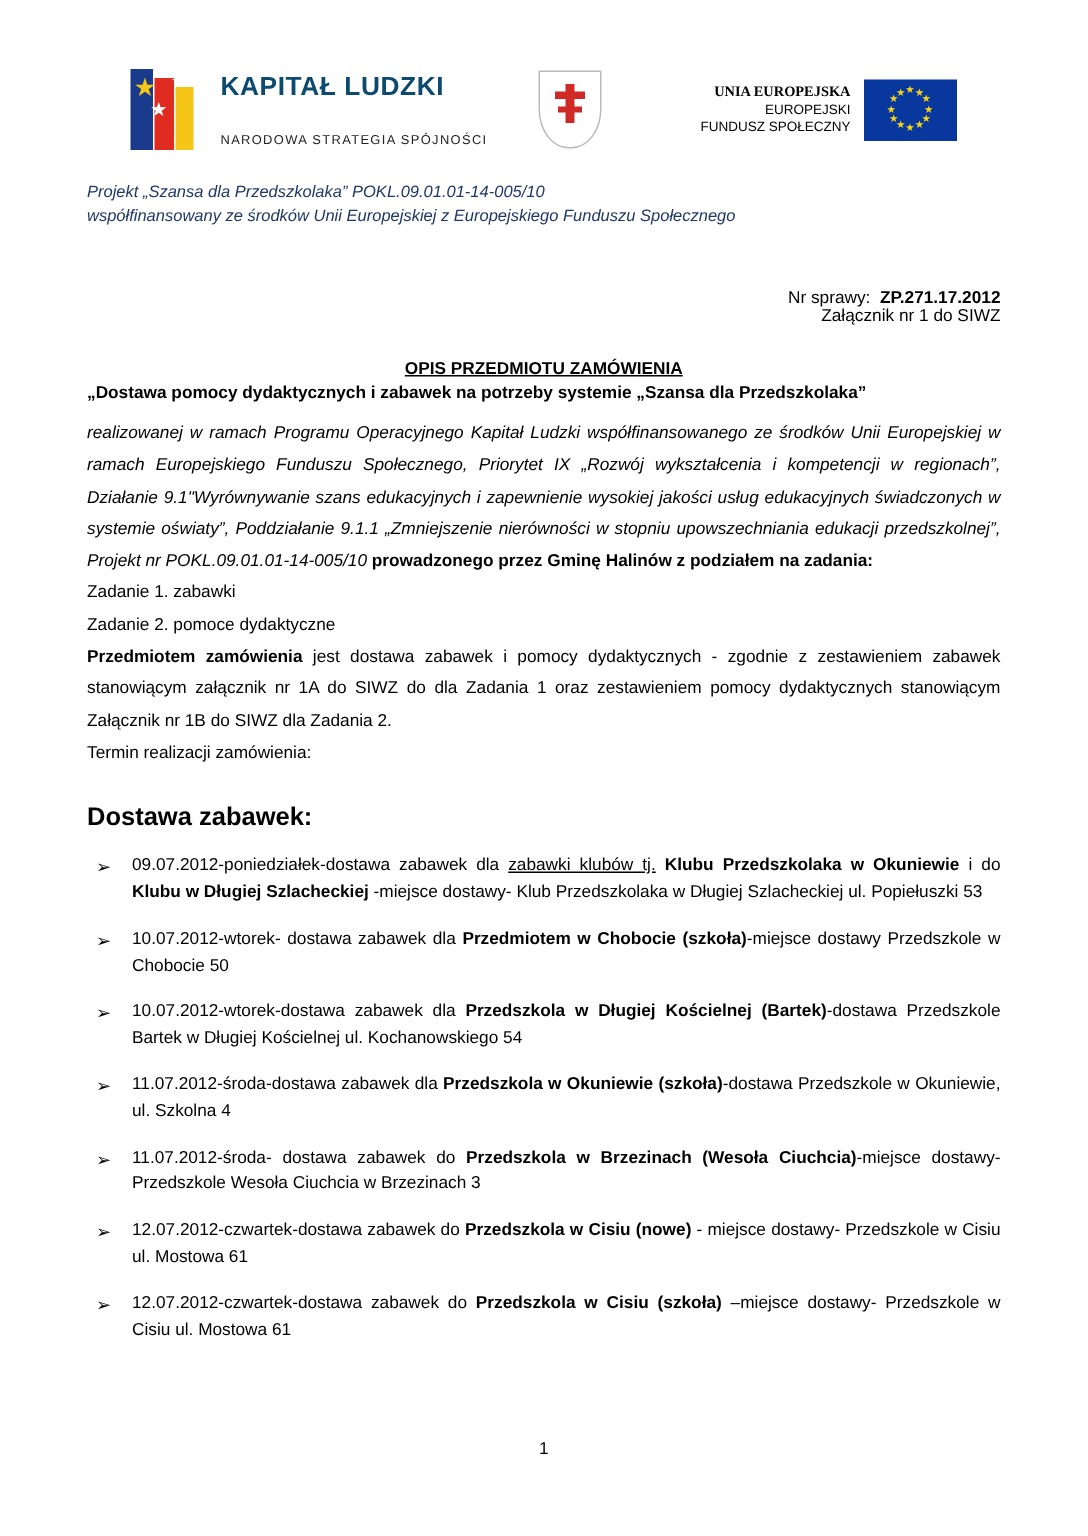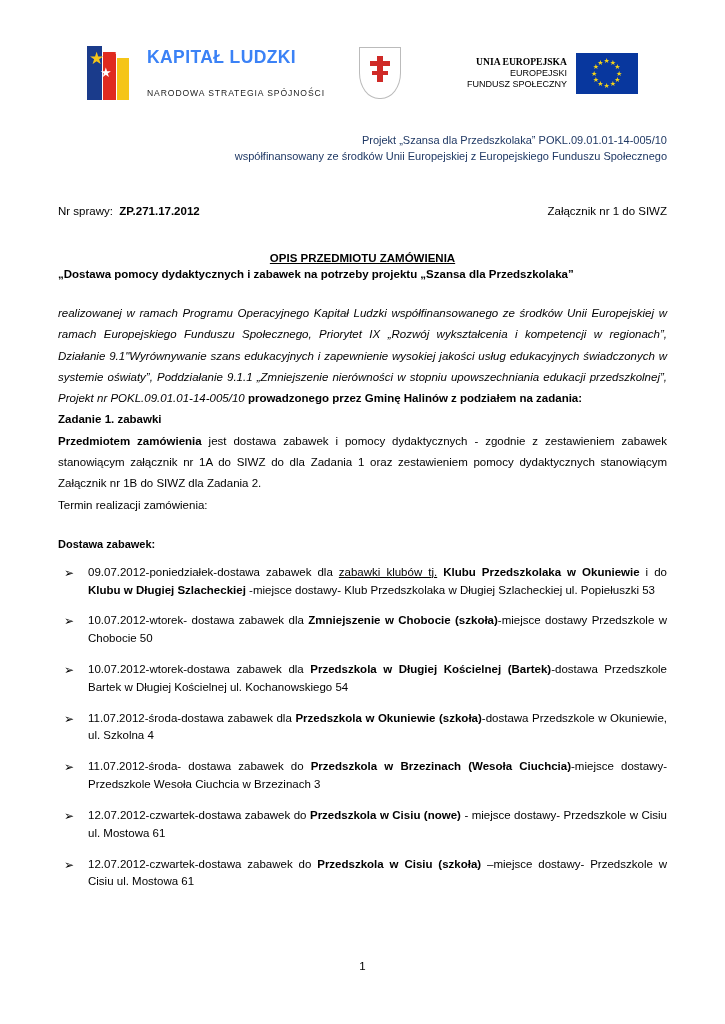--- a/index.html
+++ b/index.html
@@ -71,21 +71,21 @@
     font-size: 17px;
     line-height: 1;
   }
   .star.s1 { left: 2px; top: 4px; color: #f5c518; }
   .star.s2 { left: 13px; top: 20px; color: #ffffff; font-size: 13px;}
   .star.s3 { left: 27px; top: 2px; color: #ffffff; font-size: 12px;}
   .kl-text-main {
     font-size: 17.5px;
     font-weight: bold;
     letter-spacing: 0.4px;
-    color: #3b82f6;
+    color: #0c4a6e;
     line-height: 1.05;
   }
   .kl-text-sub {
     font-size: 8.6px;
     letter-spacing: 0.9px;
     color: #222;
     margin-top: 21px;
   }
 
   .coat {
@@ -148,66 +148,68 @@
   }
   .eu-flag .eustar {
     position: absolute;
     color: #f6d417;
     font-size: 7px;
     line-height: 1;
   }
 
   
   .project-caption {
-    text-align: right;
+    text-align: left;
     font-size: 11px;
     color: #1f3864;
     line-height: 1.45;
-    margin-top: 27px;
+    margin-top: 15px;
+    font-style: italic;
   }
 
   
   .meta-row {
     display: flex;
     justify-content: space-between;
-    align-items: flex-start;
+    align-items: flex-end;
     font-size: 11.5px;
     margin-top: 40px;
+    flex-direction: column;
   }
   .meta-left b { font-weight: bold; }
   .doc-title {
     text-align: center;
     font-size: 11.5px;
     font-weight: bold;
-    margin-top: 35px;
+    margin-top: 23px;
     text-decoration: underline;
   }
 
   p.para {
     font-size: 11.5px;
     line-height: 1.85;
     text-align: justify;
     margin: 0;
   }
   .p-intro { margin-top: 24px; }
   .bold { font-weight: bold; }
   .italic { font-style: italic; }
 
   .line-b {
     font-size: 11.5px;
-    font-weight: bold;
+    font-weight: normal;
     line-height: 1.85;
   }
 
   .p-subject { margin-top: 26px; }
   .p-term { margin-top: 2px; }
   .p-date { margin-top: 2px; }
 
   .delivery-head {
-    font-size: 11px;
+    font-size: 17px;
     font-weight: bold;
     margin-top: 22px;
   }
 
   ul.bullets {
     list-style: none;
     margin: 14px 0 0 0;
     padding: 0;
   }
   ul.bullets li {
@@ -296,46 +298,47 @@
     <div class="meta-left">
       <span>Nr sprawy:</span>
       &nbsp;<b>ZP.271.17.2012</b>
     </div>
     <div class="meta-right">Załącznik nr 1 do SIWZ</div>
   </div>
 
   <div class="doc-title">OPIS PRZEDMIOTU ZAMÓWIENIA</div>
 
   <p class="para p-intro">
-    <span class="bold">„Dostawa pomocy dydaktycznych i zabawek na potrzeby projektu „Szansa dla Przedszkolaka”</span>
+    <span class="bold">„Dostawa pomocy dydaktycznych i zabawek na potrzeby systemie „Szansa dla Przedszkolaka”</span>
   </p>
-  <p class="para" style="margin-top:18px;">
+  <p class="para" style="margin-top:6px;">
     <span class="italic">realizowanej w ramach Programu Operacyjnego Kapitał Ludzki współfinansowanego ze środków Unii Europejskiej w ramach Europejskiego Funduszu Społecznego, Priorytet IX „Rozwój wykształcenia i kompetencji w regionach”, Działanie 9.1"Wyrównywanie szans edukacyjnych i zapewnienie wysokiej jakości usług edukacyjnych świadczonych w systemie oświaty”, Poddziałanie 9.1.1 „Zmniejszenie nierówności w stopniu upowszechniania edukacji przedszkolnej”, Projekt nr POKL.09.01.01-14-005/10</span>
     <span class="bold">prowadzonego przez Gminę Halinów z podziałem na zadania:</span>
   </p>
   <div class="line-b">Zadanie 1. zabawki</div>
+  <div class="line-b">Zadanie 2. pomoce dydaktyczne</div>
 
   <p class="para p-subject">
     <span class="bold">Przedmiotem zamówienia</span><span> jest dostawa zabawek i pomocy dydaktycznych - zgodnie z zestawieniem zabawek stanowiącym załącznik nr 1A do SIWZ do dla Zadania 1 oraz zestawieniem pomocy dydaktycznych stanowiącym Załącznik nr 1B do SIWZ dla Zadania 2.</span>
   </p>
 
   <p class="para p-term">
     <span>Termin realizacji zamówienia:</span>
   </p>
 
   <div class="delivery-head">Dostawa zabawek:</div>
 
   <ul class="bullets">
     <li>
       <span class="marker">➢</span>
       <span>09.07.2012-poniedziałek-dostawa zabawek dla </span><span class="u">zabawki klubów tj.</span><span class="bold"> Klubu Przedszkolaka w Okuniewie</span><span> i do </span><span class="bold">Klubu w Długiej Szlacheckiej</span><span> -miejsce dostawy- Klub Przedszkolaka w Długiej Szlacheckiej ul. Popiełuszki 53</span>
     </li>
     <li>
       <span class="marker">➢</span>
-      <span>10.07.2012-wtorek- dostawa zabawek dla </span><span class="bold">Zmniejszenie w Chobocie (szkoła)</span><span>-miejsce dostawy Przedszkole w Chobocie 50</span>
+      <span>10.07.2012-wtorek- dostawa zabawek dla </span><span class="bold">Przedmiotem w Chobocie (szkoła)</span><span>-miejsce dostawy Przedszkole w Chobocie 50</span>
     </li>
     <li>
       <span class="marker">➢</span>
       <span>10.07.2012-wtorek-dostawa zabawek dla </span><span class="bold">Przedszkola w Długiej Kościelnej (Bartek)</span><span>-dostawa Przedszkole Bartek w Długiej Kościelnej ul. Kochanowskiego 54</span>
     </li>
     <li>
       <span class="marker">➢</span>
       <span>11.07.2012-środa-dostawa zabawek dla </span><span class="bold">Przedszkola w Okuniewie (szkoła)</span><span>-dostawa Przedszkole w Okuniewie, ul. Szkolna 4</span>
     </li>
     <li>

